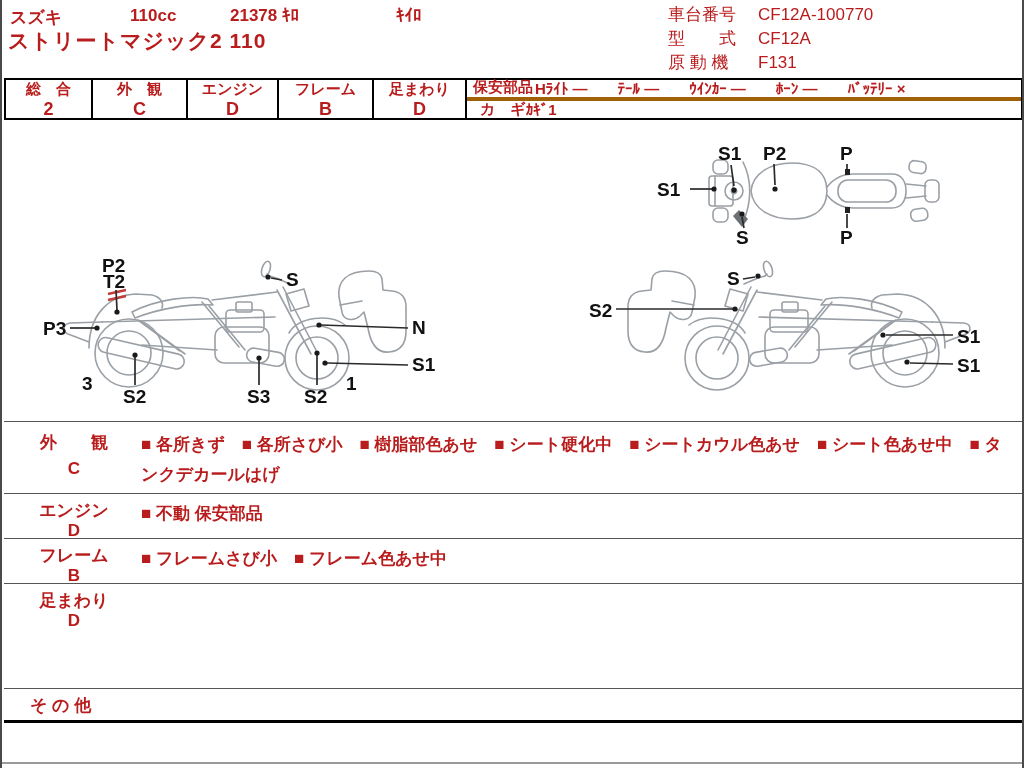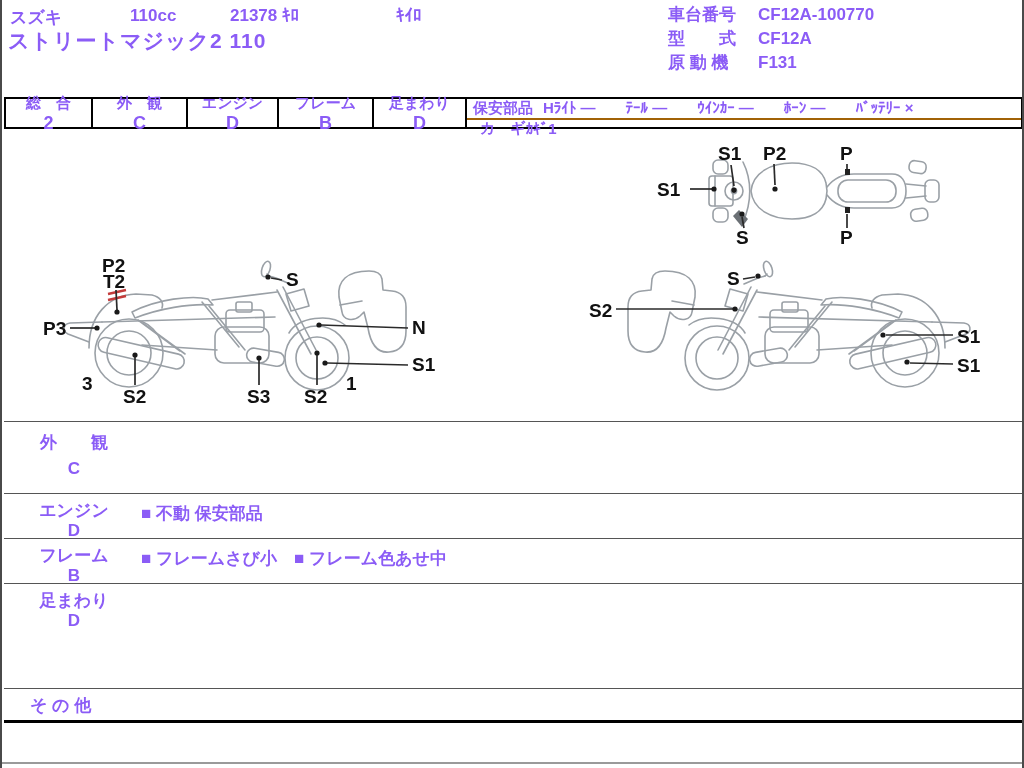--- a/index.html
+++ b/index.html
@@ -1,34 +1,34 @@
 <!DOCTYPE html>
 <html><head>
 <meta charset="utf-8">
 <style>
   * { margin:0; padding:0; box-sizing:border-box; }
   html,body { width:1024px; height:768px; background:#fff;
     font-family:"Liberation Sans","DejaVu Sans",sans-serif; }
-  .sheet { position:relative; width:1024px; height:768px; background:#fff; color:#8b5cf6;
+  .sheet { position:relative; width:1024px; height:768px; background:#fff; color:#b91c1c;
     border-left:2px solid #4a4a4a; border-right:2px solid #4a4a4a; overflow:hidden; }
   .abs { position:absolute; }
   .hdr-text { font-weight:bold; font-size:17px; white-space:pre; }
   .model { font-size:21px; font-weight:bold; letter-spacing:1px; }
-  .h-right { position:absolute; left:666px; top:3px; font-size:17px; font-weight:bold; line-height:24px; }
+  .h-right { position:absolute; left:666px; top:3px; font-size:17px; font-weight:normal; line-height:24px; }
   .h-line { display:flex; }
   .h-lbl { display:inline-block; width:90px; white-space:pre; }
-  .ratings { position:absolute; left:2px; top:78px; height:32px; display:flex;margin-top:19px; }
+  .ratings { position:absolute; left:2px; top:78px; height:42px; display:flex; }
   .rcell { border:2px solid #000; margin-left:-2px; display:flex; flex-direction:column;
     align-items:center; justify-content:center; font-weight:bold; background:#fff; }
   .rcell:first-child { margin-left:0; }
   .rlbl { font-size:15px; line-height:20px; white-space:pre; }
   .rgrade { font-size:18px; line-height:20px; }
   .rsafety { border:2px solid #000; margin-left:-2px; width:558px; font-weight:bold; background:#fff; }
-  .rs-top { height:21px; border-bottom:2px solid #a16207; display:flex; align-items:flex-start;
-    padding-left:6px; font-size:15px; gap:10px; white-space:pre; }
+  .rs-top { height:21px; border-bottom:4px solid #a16207; display:flex; align-items:flex-end;
+    padding-left:6px; font-size:15px; gap:2px; white-space:pre; }
   .rs-bottom { height:17px; display:flex; align-items:center; padding-left:13px; font-size:15px;
     white-space:pre; }
   .diagram { position:absolute; left:0; top:122px; }
   .sketch { stroke:#9aa0a6; stroke-width:1.6; fill:none; stroke-linejoin:round; stroke-linecap:round; }
   .sketch-fill { fill:#6b7075; stroke:none; }
   .ann-line { stroke:#2a2a2a; stroke-width:1.7; fill:none; }
   .ann-dot { fill:#1a1a1a; }
   .msq { fill:#222; stroke:none; }
   .red-mark { stroke:#c43b3b; stroke-width:2.4; fill:none; }
   text.dlabel { font-family:"Liberation Sans","DejaVu Sans",sans-serif; font-size:19px;
@@ -226,20 +226,21 @@
       <text class="dlabel" x="587" y="195">S2</text>
       <text class="dlabel" x="725" y="163">S</text>
       <text class="dlabel" x="955" y="221">S1</text>
       <text class="dlabel" x="955" y="250">S1</text>
     </g>
   </svg>
 
   <div class="srow row1" style="top:421px;height:72px;">
     <div class="s-lbl">外　　観</div>
     <div class="s-grade">C</div>
+    <div class="s-items">■ 各所きず　■ 各所さび小　■ 樹脂部色あせ　■ シート硬化中　■ シートカウル色あせ　■ シート色あせ中　■ タンクデカールはげ</div>
   </div>
   <div class="srow" style="top:493px;height:45px;">
     <div class="s-lbl">エンジン</div>
     <div class="s-grade">D</div>
     <div class="s-items">■ 不動 保安部品</div>
   </div>
   <div class="srow" style="top:538px;height:45px;">
     <div class="s-lbl">フレーム</div>
     <div class="s-grade">B</div>
     <div class="s-items">■ フレームさび小　■ フレーム色あせ中</div>

